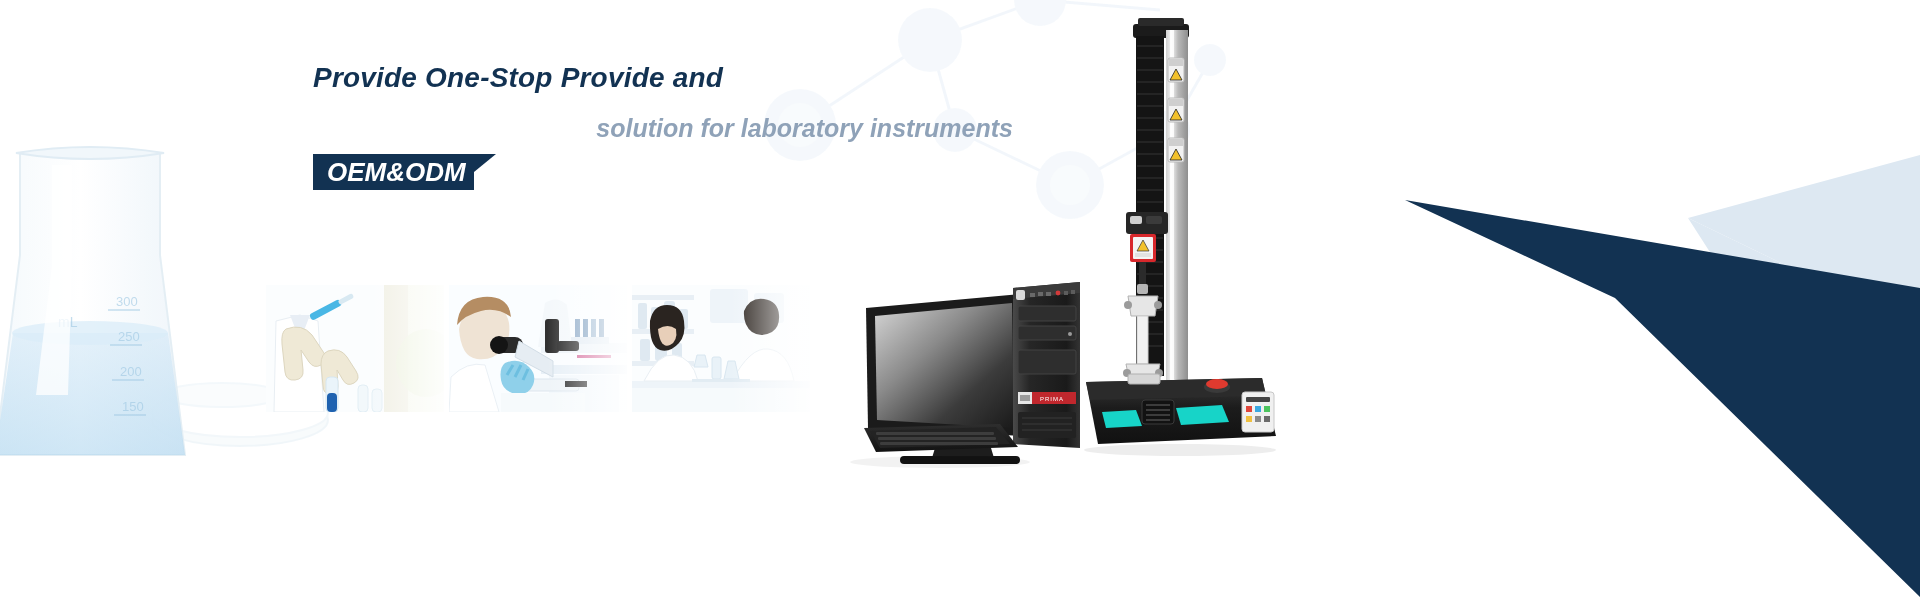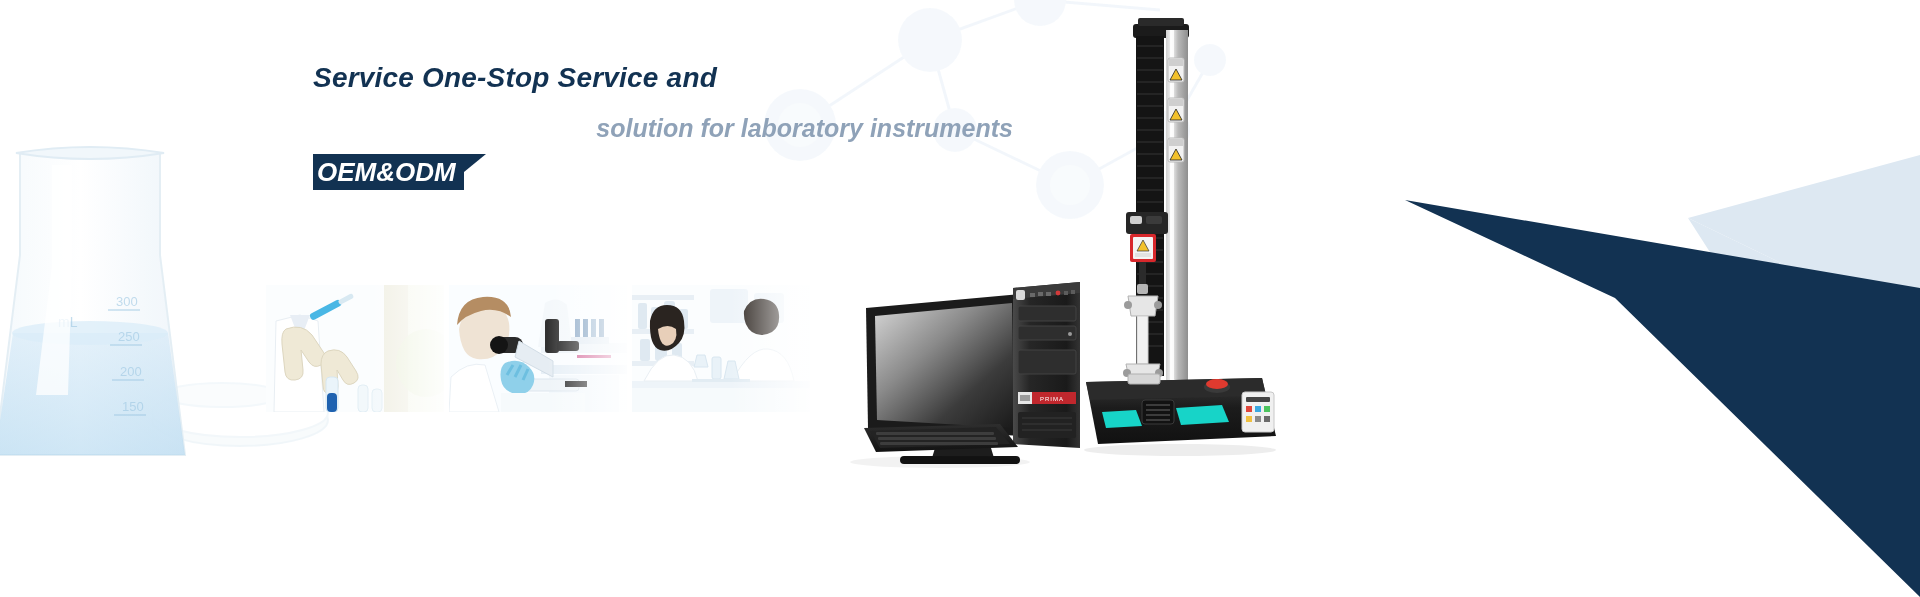--- a/index.html
+++ b/index.html
@@ -61,21 +61,21 @@
     left:313px; top:154px;
     height:36px;
     display:inline-flex;
     align-items:center;
   }
   .badge-body {
     background:#123252;
     height:36px;
     display:flex;
     align-items:center;
-    padding:0 8px 0 4px;
+    padding:0 8px 0 14px;
   }
   .badge-body .badge-text {
     color:#ffffff;
     font-size:26px;
     font-weight:bold;
     font-style:italic;
     letter-spacing:0px;
     white-space:nowrap;
   }
   .badge-tail {
@@ -183,21 +183,21 @@
       <text x="128" y="246">250</text>
       <text x="130" y="281">200</text>
       <text x="132" y="316">150</text>
       <text x="68" y="232" font-size="14">mL</text>
     </g>
 
     <path d="M62 70 L62 170 L46 300 L78 300 L82 170 L82 70 Z" fill="#ffffff" opacity=".75"></path>
   </svg>
 
   <div class="headline">
-    <div class="line1">Service One-Stop Service and</div>
+    <div class="line1">Provide One-Stop Provide and</div>
     <div class="line2">solution for laboratory instruments</div>
   </div>
 
   <div class="badge">
     <div class="badge-body">
       <span class="badge-text">OEM&amp;ODM</span>
     </div>
     <div class="badge-tail"></div>
   </div>
 

